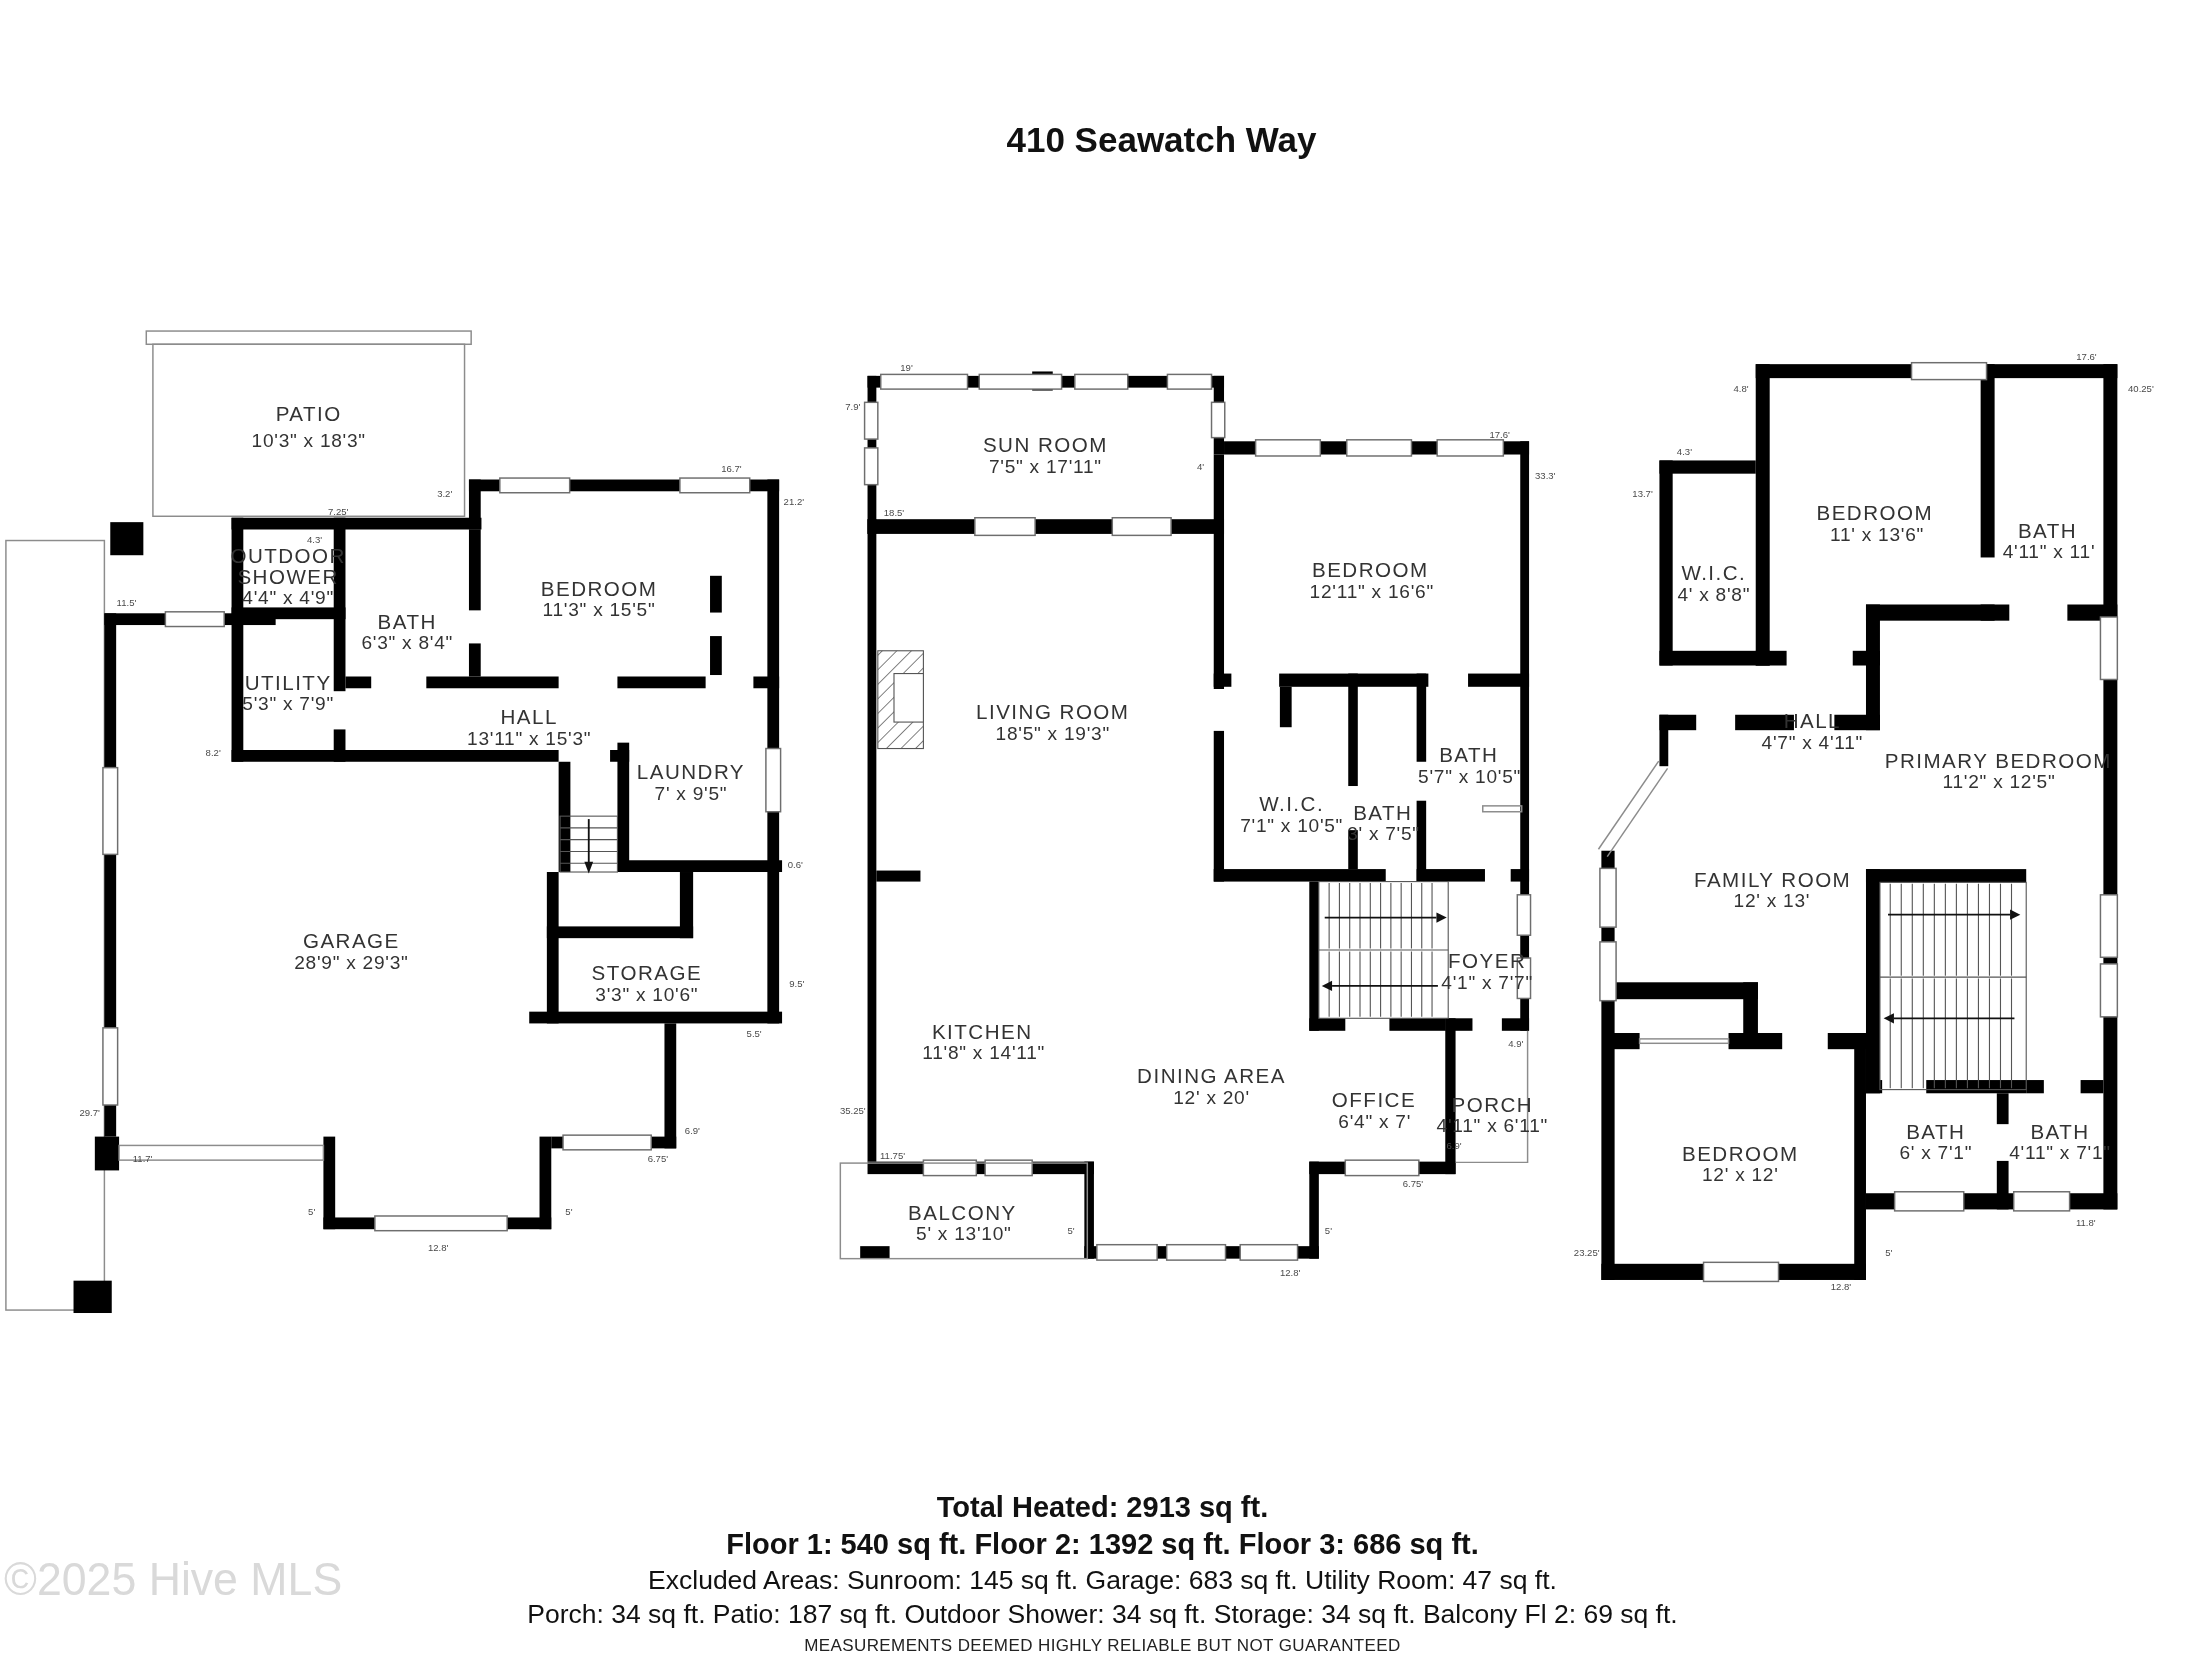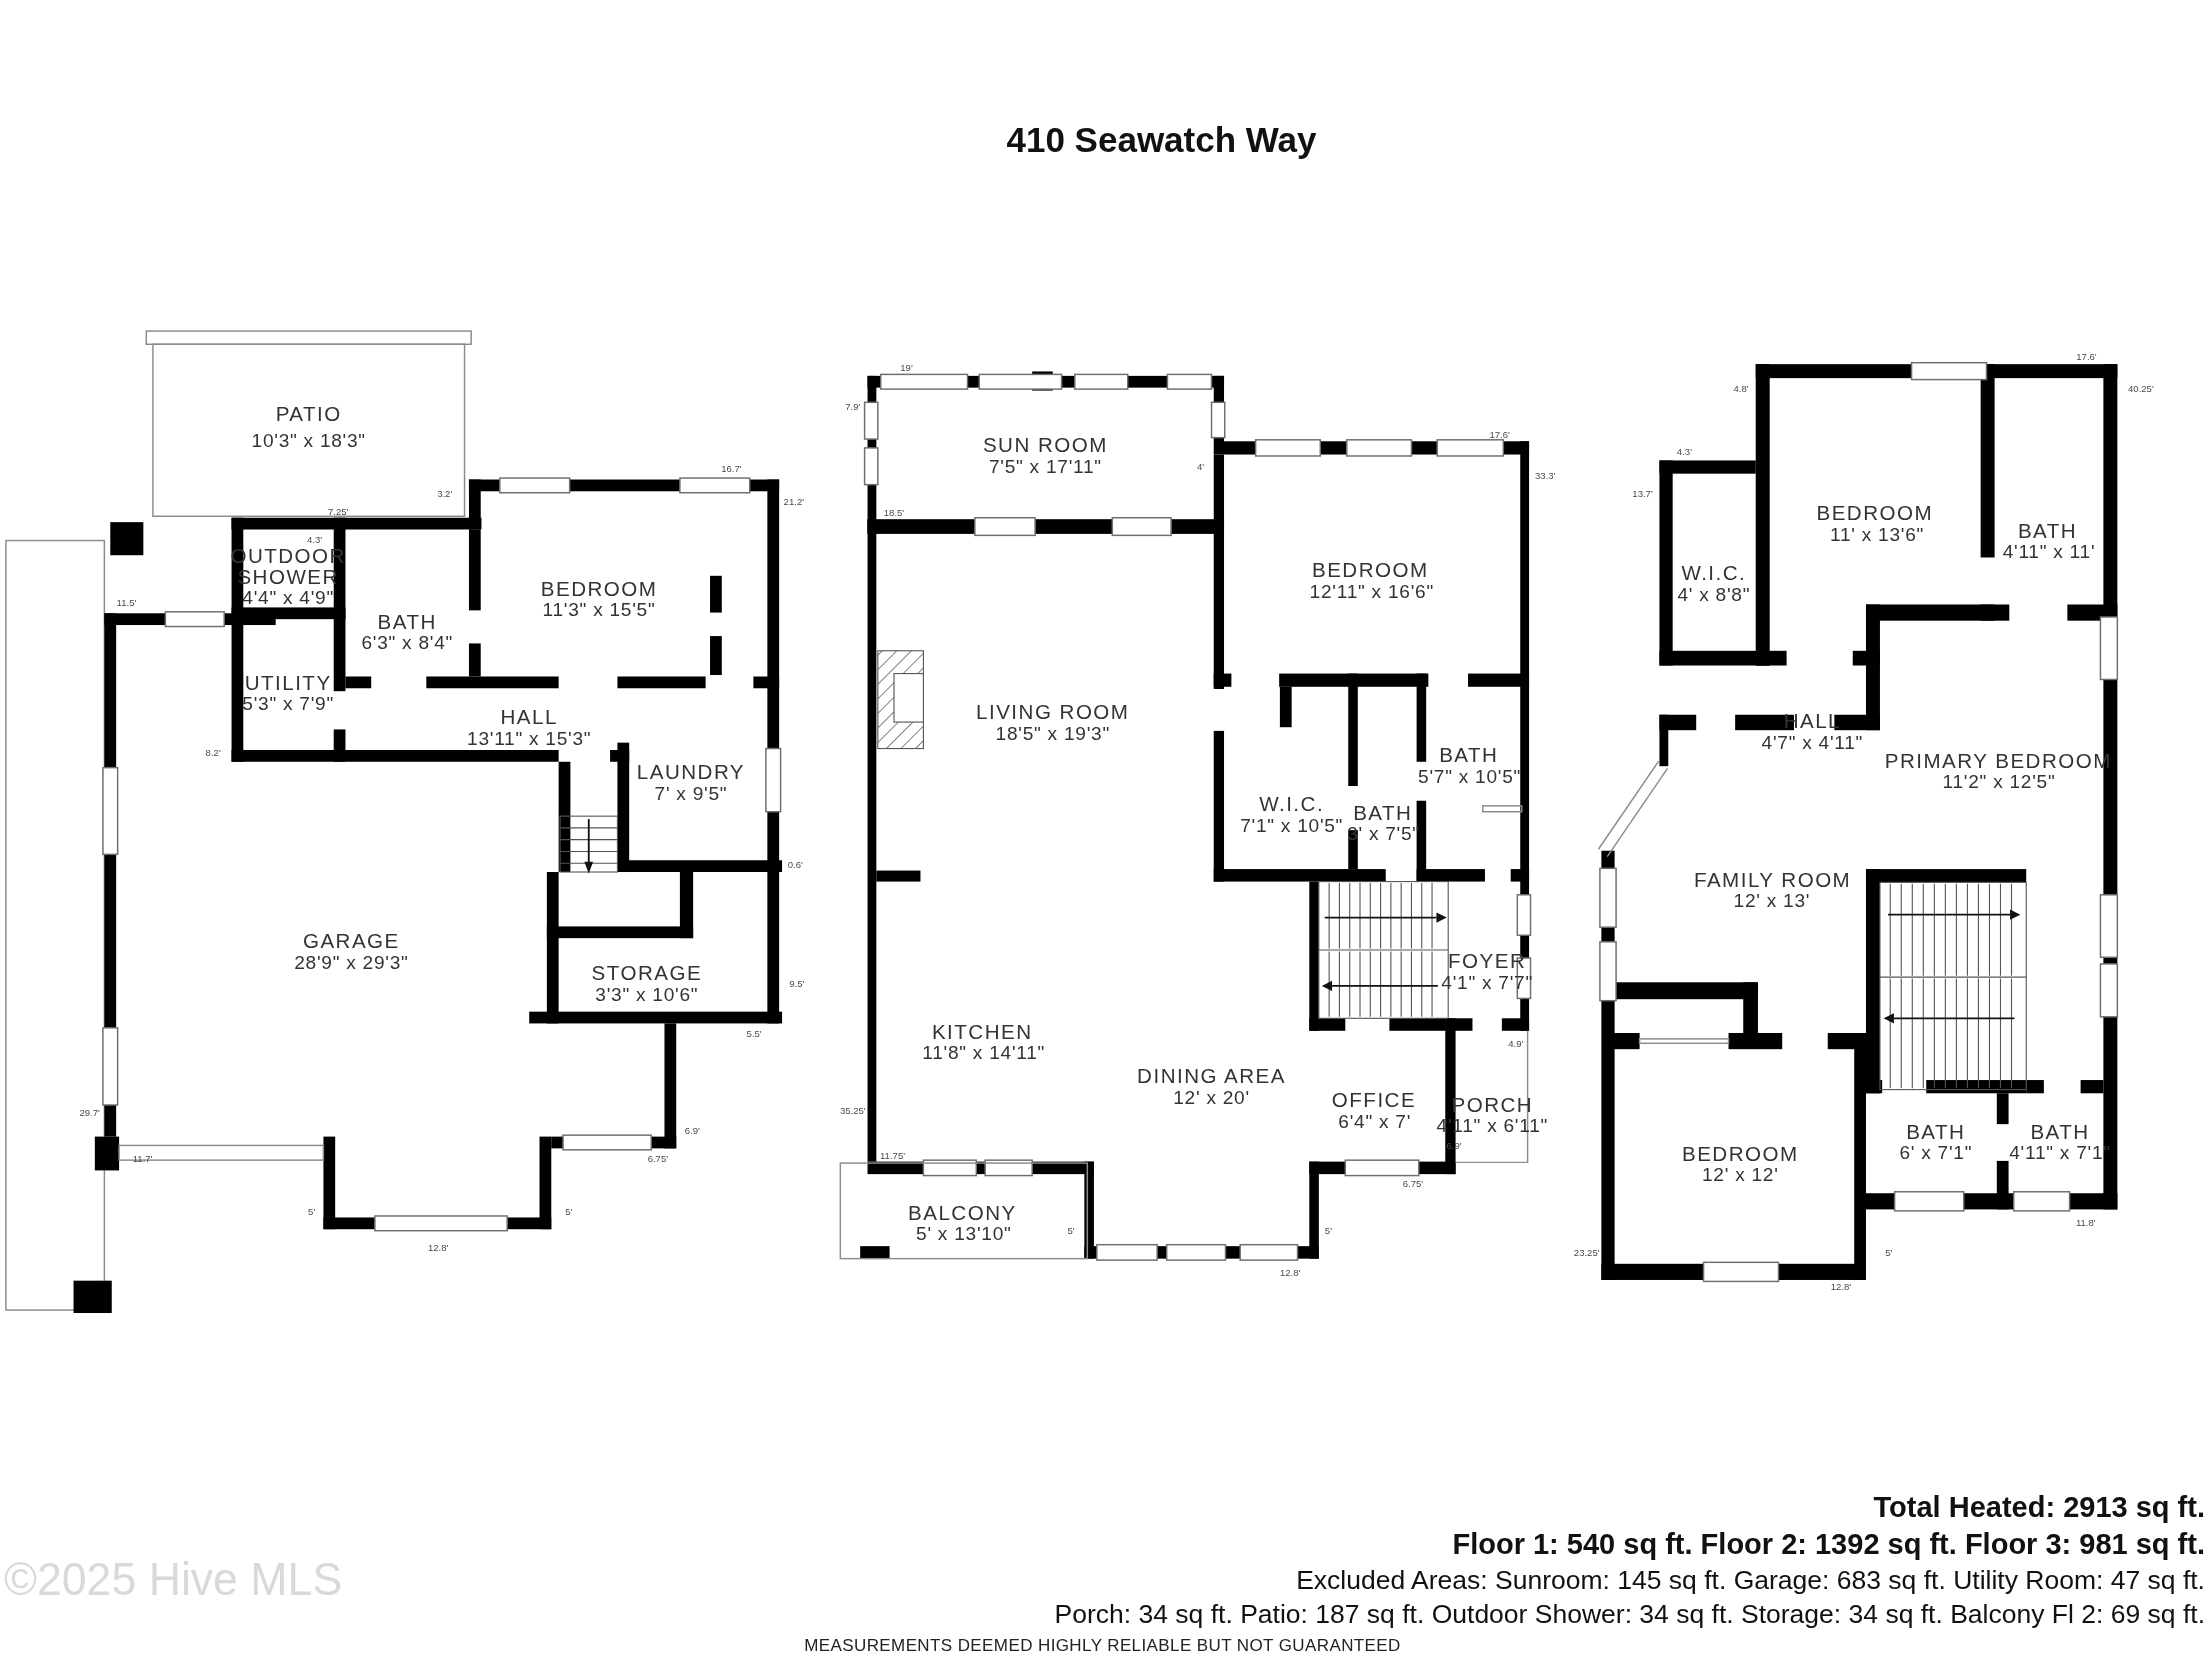--- a/index.html
+++ b/index.html
@@ -1,21 +1,21 @@
 <!DOCTYPE html>
 <html style="font-size:11.8px"><head>
 <meta charset="utf-8">
 <style>
   html,body{margin:0;padding:0}
   body{width:2205px;height:1654px;position:relative;background:#fff;
        font-family:"Liberation Sans",sans-serif;color:#222;overflow:hidden}
   .abs{position:absolute}
   #title{left:794px;top:118px;width:735px;text-align:center;
          font-weight:bold;font-size:35px;line-height:44px;color:#111}
-  #summary{left:0;top:1489px;width:2205px;text-align:right;color:#111}
+  #summary{left:0;top:1489px;width:2205px;text-align:center;color:#111}
   #summary .b{font-size:29px;font-weight:bold;line-height:37px}
   #summary .r{font-size:26.5px;font-weight:normal;line-height:34px}
   #disclaimer{left:0;top:1636px;width:2205px;text-align:center;
               font-size:17px;letter-spacing:0.4px;color:#222}
   #watermark{left:4.4px;top:1551px;font-size:47px;color:#d9d9d9;
              transform:scaleX(.95);transform-origin:left;white-space:nowrap}
   svg{position:absolute;overflow:visible}
   svg .wall{fill:#000;stroke:none}
   svg .win{fill:#fff;stroke:#6e6e6e;stroke-width:2}
   svg .thin{fill:none;stroke:#8c8c8c;stroke-width:2}
@@ -366,19 +366,19 @@
     <text class="el" x="104" y="237">13.7'</text>
     <text class="el" x="28" y="1270">23.25'</text>
     <text class="el" x="374" y="1316">12.8'</text>
     <text class="el" x="439" y="1270">5'</text>
     <text class="el" x="707" y="1228">11.8'</text>
   </g>
 </svg>
 
 <div class="abs" id="summary">
   <div class="b">Total Heated: 2913 sq ft.</div>
-  <div class="b">Floor 1: 540 sq ft. Floor 2: 1392 sq ft. Floor 3: 981 sq ft.</div>
+  <div class="b">Floor 1: 540 sq ft. Floor 2: 1392 sq ft. Floor 3: 686 sq ft.</div>
   <div class="r">Excluded Areas: Sunroom: 145 sq ft. Garage: 683 sq ft. Utility Room: 47 sq ft.</div>
   <div class="r">Porch: 34 sq ft. Patio: 187 sq ft. Outdoor Shower: 34 sq ft. Storage: 34 sq ft. Balcony Fl 2: 69 sq ft.</div>
 </div>
 <div class="abs" id="disclaimer">MEASUREMENTS DEEMED HIGHLY RELIABLE BUT NOT GUARANTEED</div>
 <div class="abs" id="watermark">©2025 Hive MLS</div>
 
 
 </body></html>

